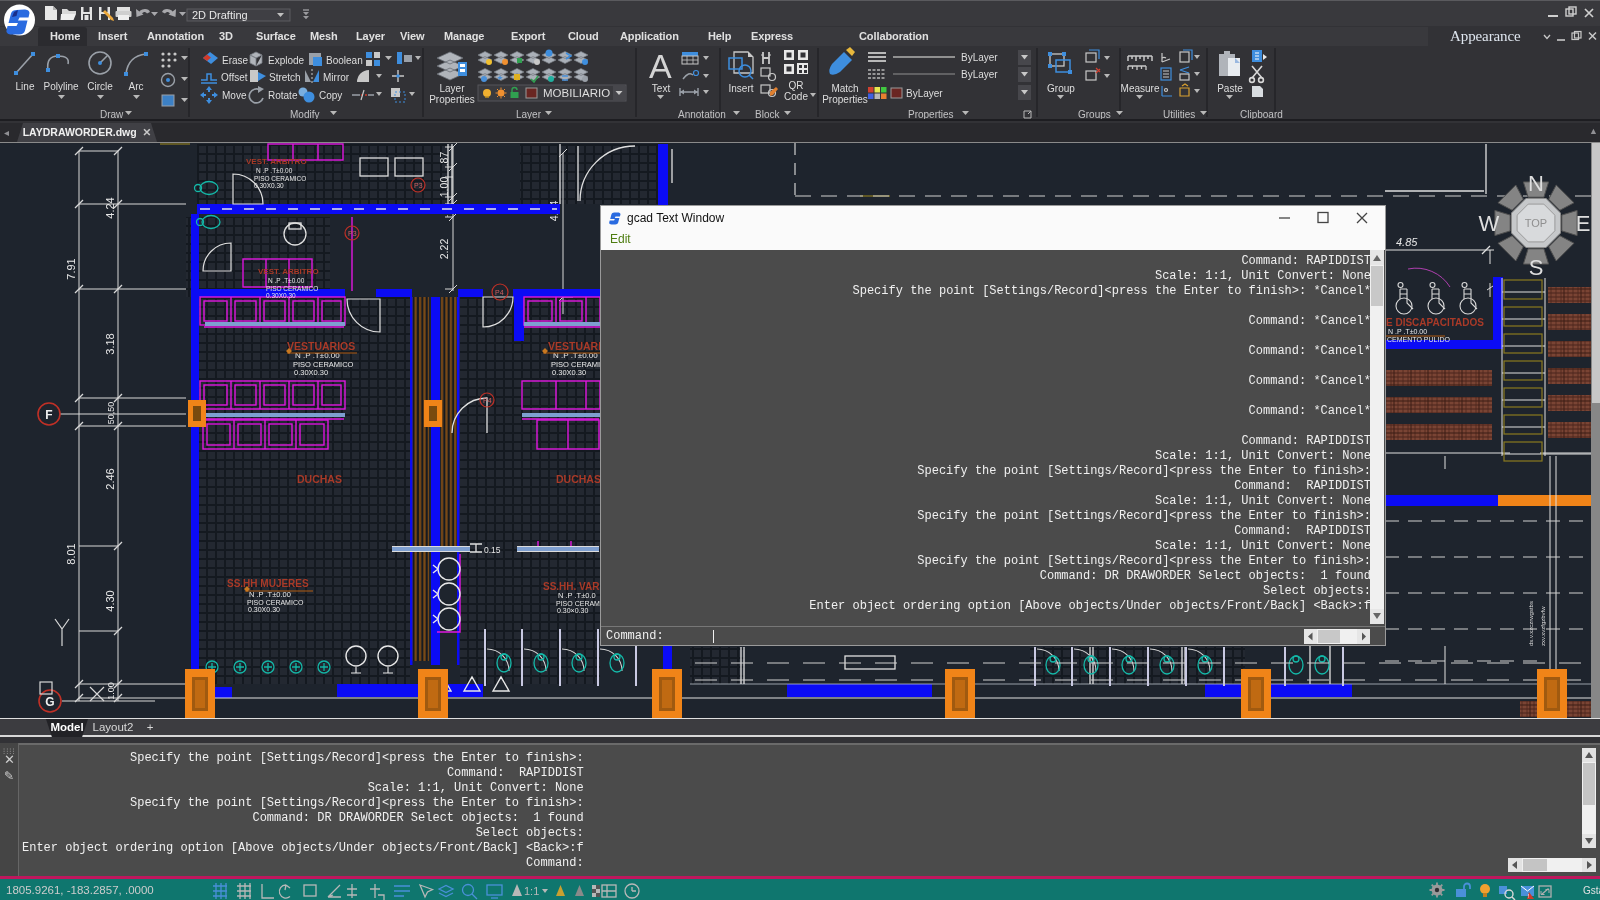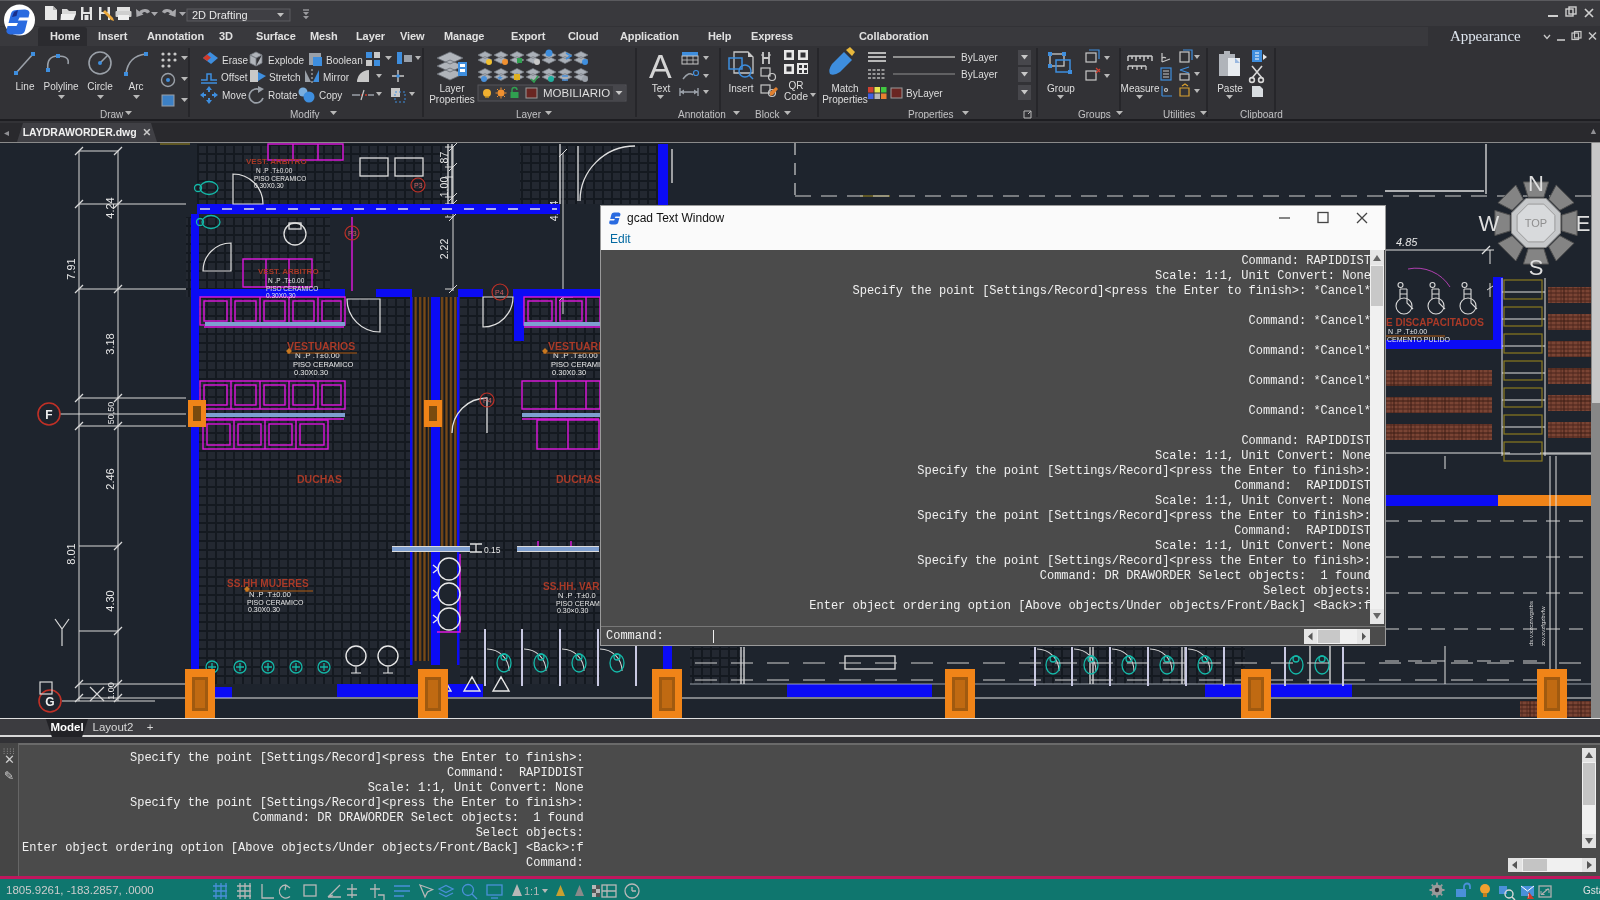--- a/index.html
+++ b/index.html
@@ -12,21 +12,21 @@
 
 #ribbon{position:absolute;left:0;top:46px;width:1600px;height:75px;background:#323236;border-bottom:2px solid #1d1d21;}
 
 #docbar{position:absolute;left:0;top:123px;width:1600px;height:19px;background:#29292d;}
 #doctab{position:absolute;left:17px;top:0px;width:140px;height:19px;background:#404045;color:#f0f0f0;font-weight:bold;font-size:10.5px;line-height:18px;text-align:center;clip-path:polygon(0 100%,6px 0,134px 0,140px 100%);}
 
 #canvas{position:absolute;left:0;top:142px;width:1600px;height:576px;background:#1e242d;border-top:1px solid #8a8a8a;}
 
 #twin{position:absolute;left:600px;top:205px;width:786px;height:441px;background:#4b4b4b;border:1px solid #9a9a9a;}
 #twtitle{position:absolute;left:0;top:0;width:784px;height:24px;background:#fafafa;color:#111;font-size:12px;}
-#twmenu{position:absolute;left:0;top:24px;width:784px;height:20px;background:#fafafa;color:#0369a1;font-size:12px;}
+#twmenu{position:absolute;left:0;top:24px;width:784px;height:20px;background:#fafafa;color:#4d7c0f;font-size:12px;}
 #twbody{position:absolute;left:0px;top:44px;width:770px;height:374px;background:#4b4b4b;overflow:hidden;}
 #twbody pre,#twcmd pre,#cmdtext pre{font-family:"Liberation Mono",monospace;font-size:12px;line-height:15px;color:#f0f0f0;text-align:right;}
 #twvsb{position:absolute;right:1px;top:44px;width:14px;height:374px;background:#f0f0f0;}
 #twcmd{position:absolute;left:0;top:420px;width:784px;height:19px;background:#4b4b4b;border-top:1px solid #777;}
 
 #modelbar{position:absolute;left:0;top:718px;width:1600px;height:19px;background:#3c3c40;border-top:1.5px solid #e0e0e0;border-bottom:2px solid #d8d8d8;}
 .ltab{position:absolute;top:0;height:18px;font-size:11.5px;line-height:17px;color:#d8d8d8;text-align:center;}
 
 #cmdarea{position:absolute;left:0;top:743px;width:1600px;height:133px;background:#4b4b4b;border-top:2px solid #6a6a6a;}
 #cmdleft{position:absolute;left:0;top:743px;width:19px;height:133px;background:#454545;border-right:1px solid #666;}

